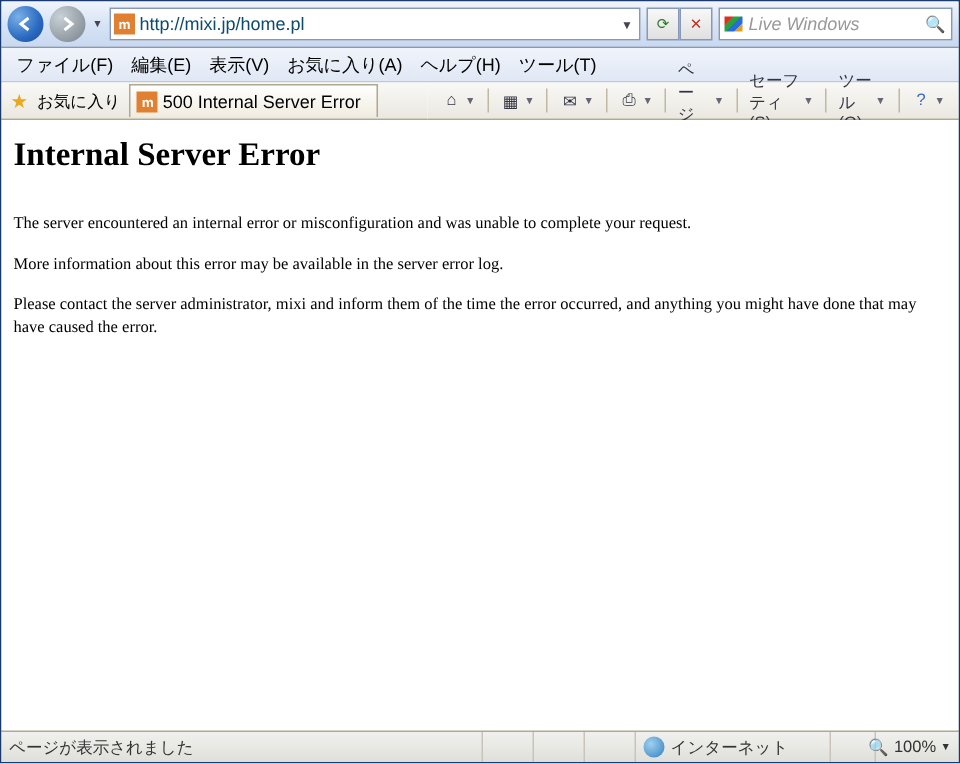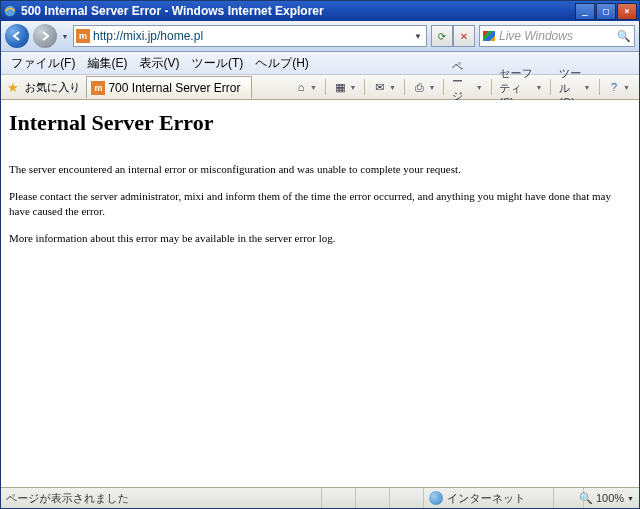--- a/index.html
+++ b/index.html
@@ -52,34 +52,20 @@
 .statusbar .globe{width:14px;height:14px;border-radius:50%;background:radial-gradient(circle at 35% 35%,#a0d0f0,#3080c0);margin-right:4px}
 .statusbar .zone{width:130px}
 .statusbar .prot{width:30px}
 .statusbar .zoom{width:55px;justify-content:flex-end;border-right:none;gap:3px}
 .statusbar .zoom .dd{font-size:7px}
 </style>
 </head>
 <body>
 
 <div class="window">
-  <div class="titlebar">
-    <span class="favicon">
-      <svg viewBox="0 0 16 16">
-          <circle cx="8" cy="8" r="6.5" fill="#5aa0e0" stroke="#1a5aa0"></circle>
-          <path d="M3 8 Q8 2 13 8" stroke="#f0c040" stroke-width="2" fill="none"></path>
-        </svg>
-    </span>
-    <span class="title">500 Internal Server Error - Windows Internet Explorer</span>
-    <div class="winbtns">
-      <div class="winbtn">_</div>
-      <div class="winbtn">□</div>
-      <div class="winbtn close">×</div>
-    </div>
-  </div>
 
   <div class="navbar">
     <div class="navbtn">
       <svg width="12" height="12" viewBox="0 0 12 12">
           <path d="M8 2 L3 6 L8 10" stroke="#fff" stroke-width="2" fill="none"></path>
         </svg>
     </div>
     <div class="navbtn fwd">
       <svg width="12" height="12" viewBox="0 0 12 12">
           <path d="M4 2 L9 6 L4 10" stroke="#fff" stroke-width="2" fill="none"></path>
@@ -101,31 +87,32 @@
         </span>
       <span class="ph">Live Windows</span>
       <span class="mag">🔍</span>
     </div>
   </div>
 
   <div class="menubar">
     <span>ファイル(F)</span>
     <span>編集(E)</span>
     <span>表示(V)</span>
+    <span>お気に入り(A)</span>
+    <span>ヘルプ(H)</span>
     <span>ツール(T)</span>
-    <span>ヘルプ(H)</span>
   </div>
 
   <div class="favcmd-row">
     <div class="favbar">
       <span class="star">★</span>
       <span>お気に入り</span>
       <div class="favtab">
         <span class="m-icon">m</span>
-        <span>700 Internal Server Error</span>
+        <span>500 Internal Server Error</span>
       </div>
     </div>
     <div class="cmdbar">
       <span class="itm">
           <span class="ico">⌂</span>
           <span class="dd">▼</span>
         </span>
       <span class="sep"></span>
       <span class="itm">
           <span class="ico">▦</span>
@@ -160,22 +147,22 @@
       <span class="itm">
           <span class="ico" style="color:#3a6ac0">?</span>
           <span class="dd">▼</span>
         </span>
     </div>
   </div>
 
   <div class="content">
     <h1>Internal Server Error</h1>
     <p>The server encountered an internal error or misconfiguration and was unable to complete your request.</p>
+    <p>More information about this error may be available in the server error log.</p>
     <p>Please contact the server administrator, mixi and inform them of the time the error occurred, and anything you might have done that may have caused the error.</p>
-    <p>More information about this error may be available in the server error log.</p>
   </div>
 
   <div class="statusbar">
     <div class="cell msg">ページが表示されました</div>
     <div class="cell empty"></div>
     <div class="cell empty"></div>
     <div class="cell empty"></div>
     <div class="cell zone">
       <span class="globe"></span>
       <span>インターネット</span>

